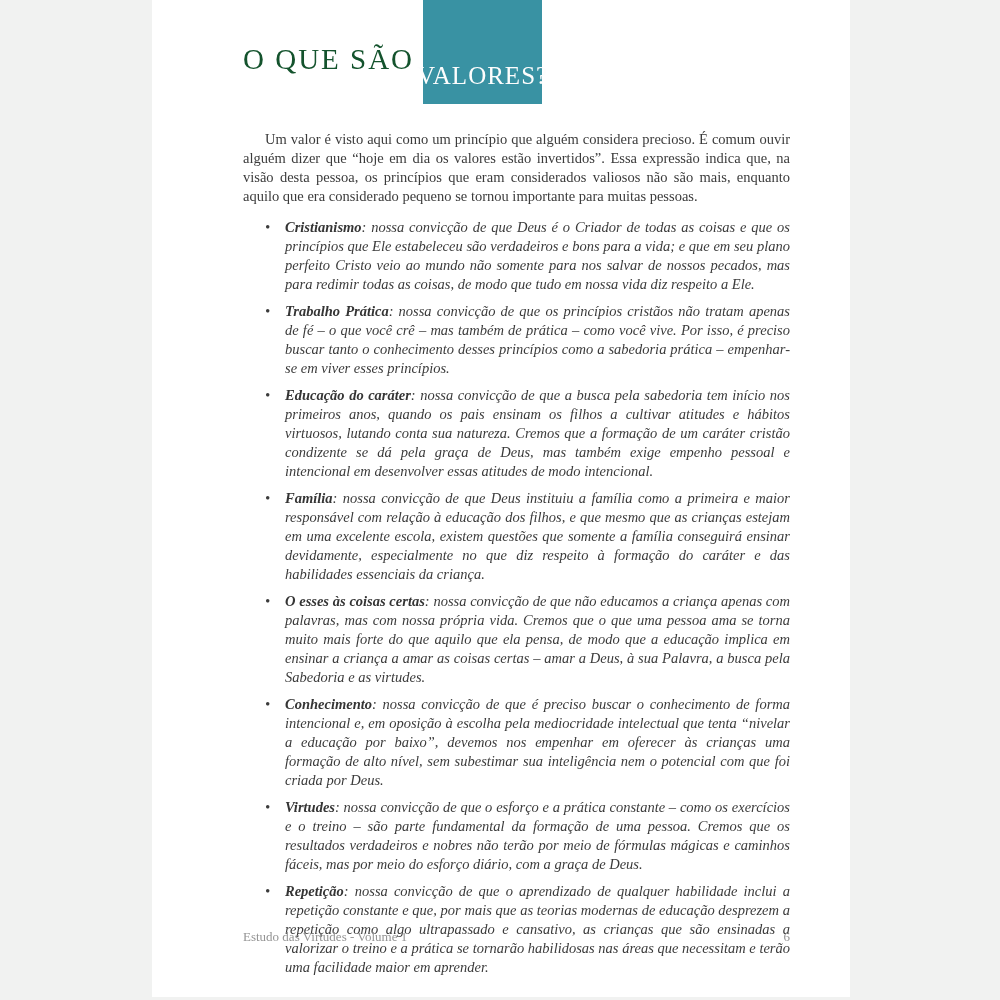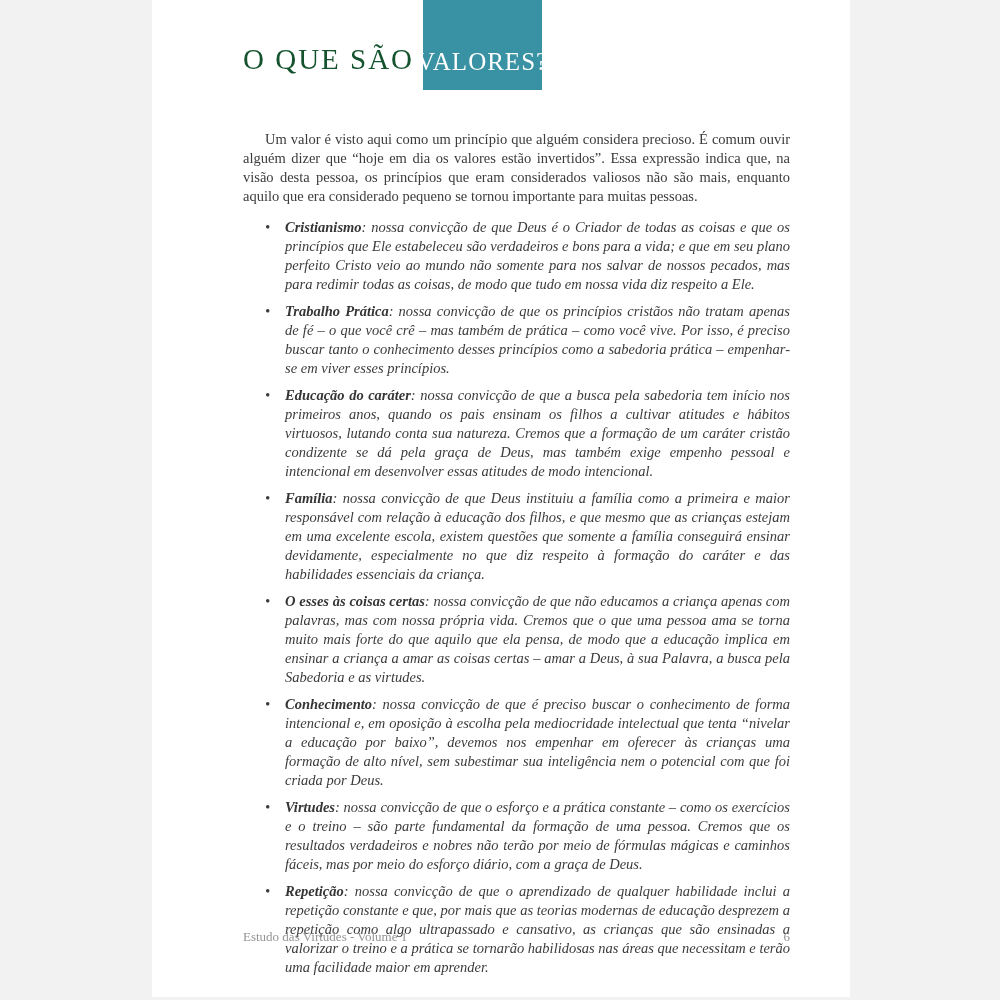--- a/index.html
+++ b/index.html
@@ -30,21 +30,21 @@
     font-size: 29px;
     letter-spacing: 2px;
     color: #14532d;
     padding-bottom: 14px;
     white-space: nowrap;
   }
   .title-box {
     margin-left: 9px;
     background: #3992a3;
     width: 119px;
-    height: 90px;
+    height: 104px;
     display: flex;
     align-items: flex-end;
     justify-content: center;
     padding-bottom: 14px;
   }
   .title-highlight {
     color: #fdfdfd;
     font-size: 25px;
     letter-spacing: 1px;
     white-space: nowrap;

